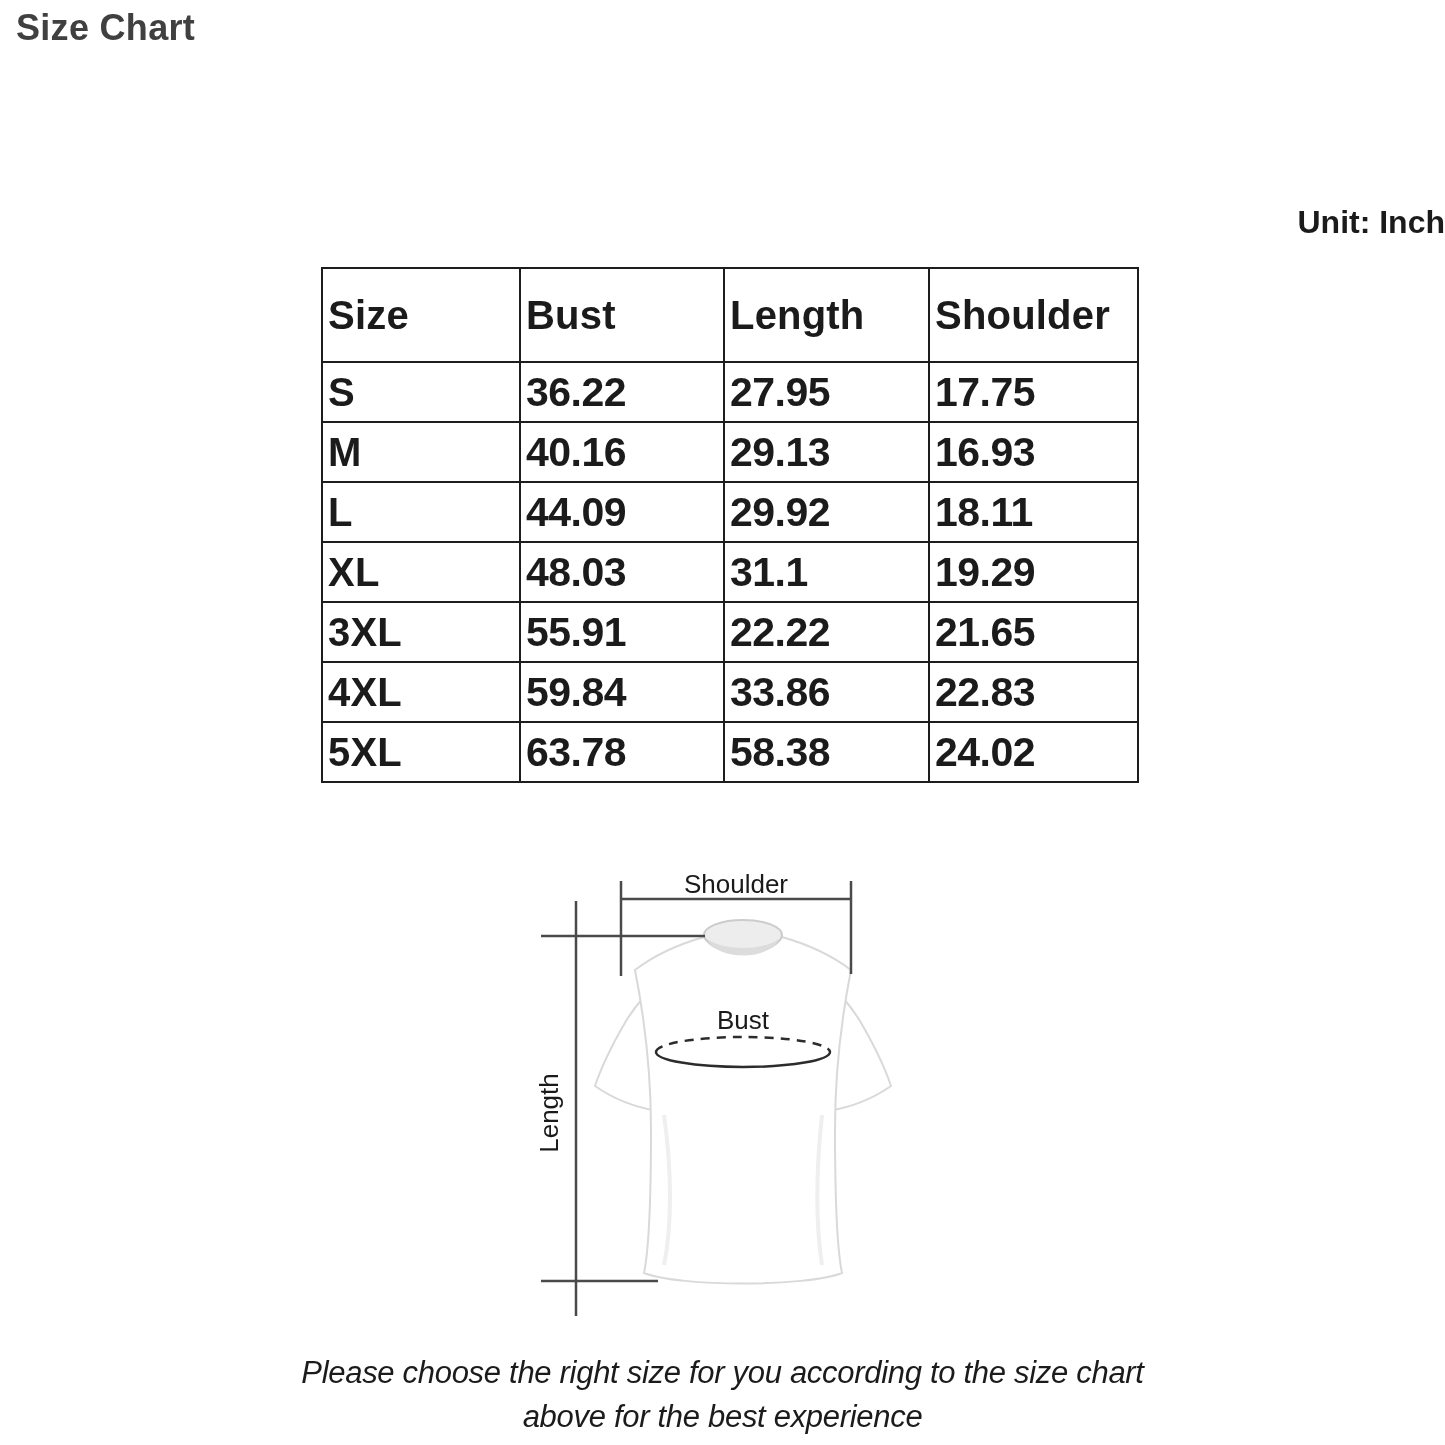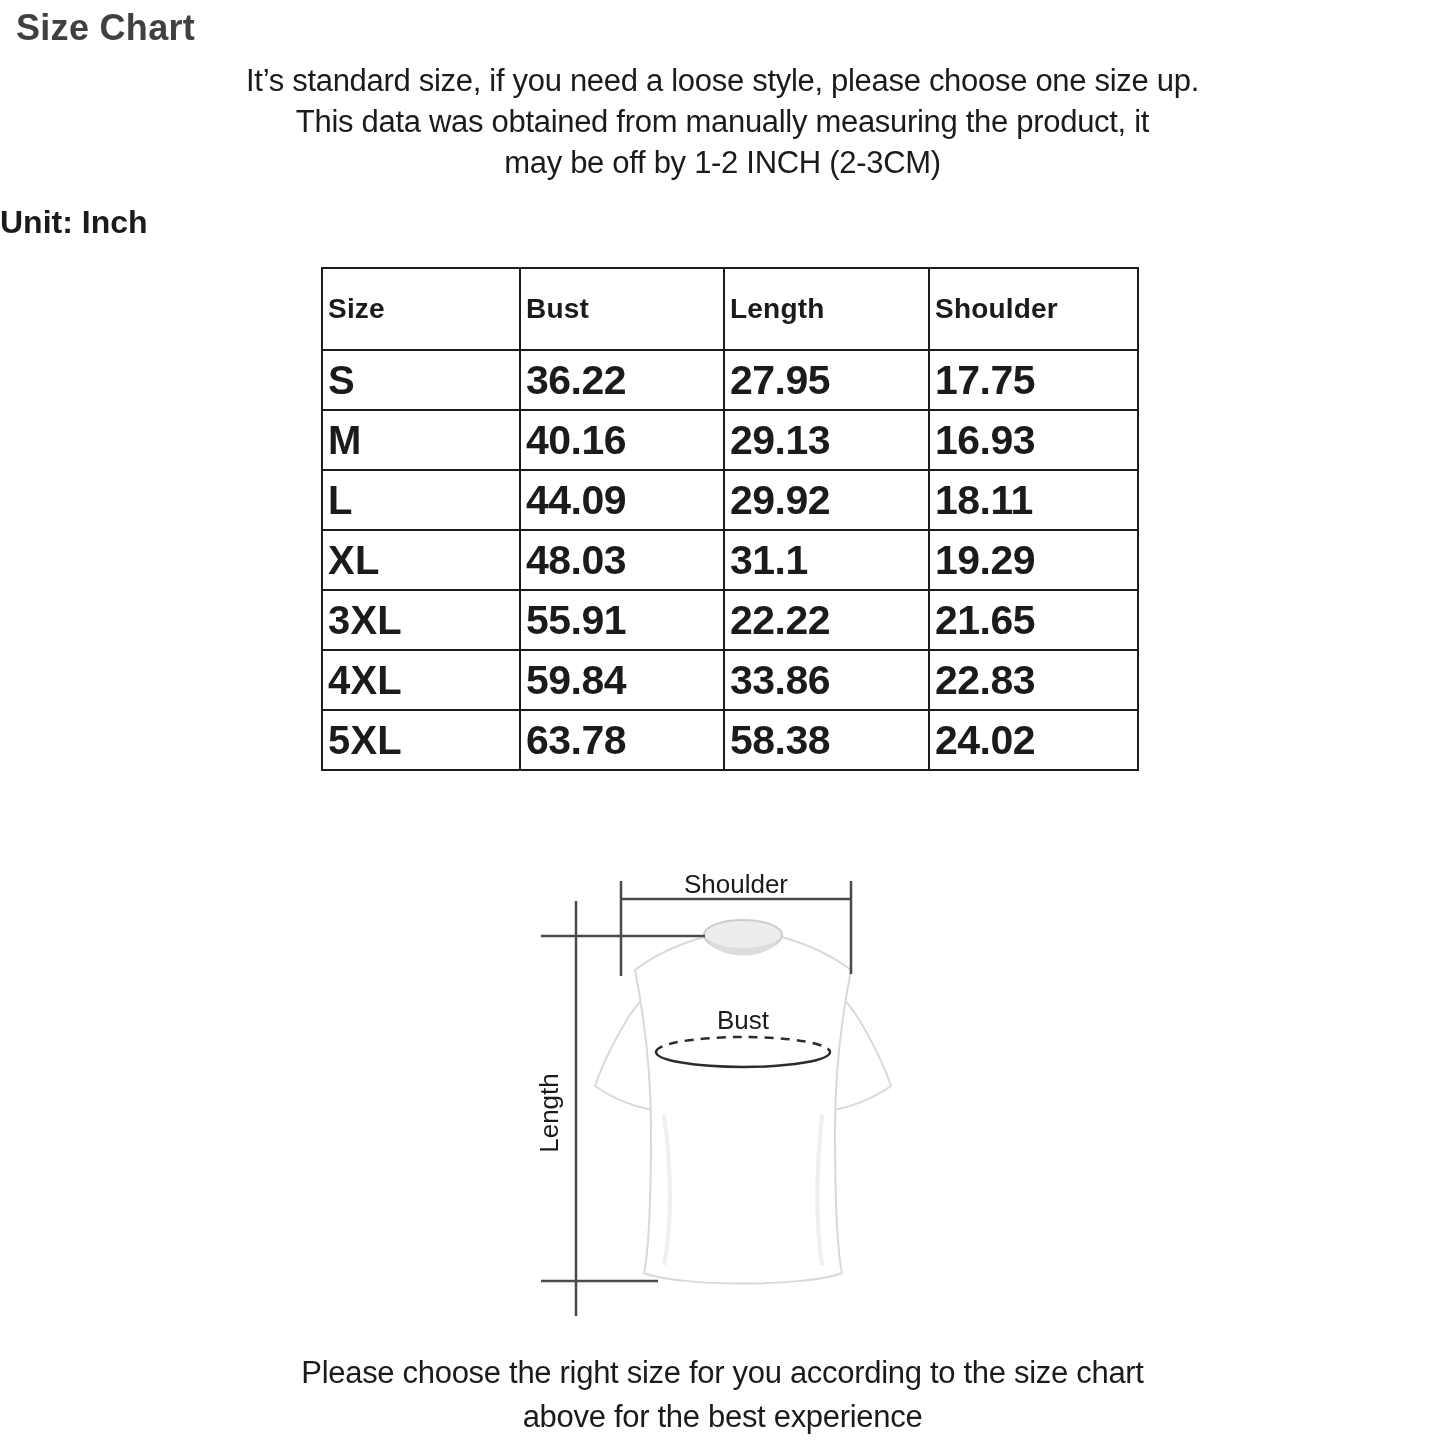--- a/index.html
+++ b/index.html
@@ -10,55 +10,50 @@
   }
   .page-title {
     position:absolute; top:7px; left:16px; width:100%; text-align:left;
     font-size:36px; font-weight:800; letter-spacing:0.3px; color:#404040;
   }
   .desc {
     position:absolute; top:60px; left:0; width:100%; text-align:center;
     font-size:31px; line-height:41px; font-weight:400; letter-spacing:-0.3px;
   }
   .unit {
-    position:absolute; top:204px; left:0; width:100%; text-align:left;
+    position:absolute; top:204px; left:0; width:100%; text-align:right;
     font-size:32px; font-weight:700;
   }
   table.size-table {
     position:absolute; top:267px; left:321px;
     border-collapse:collapse; table-layout:fixed;
   }
   .size-table th, .size-table td {
     border:2px solid #1d1d1d; text-align:left; vertical-align:middle;
     padding:0 0 0 5px; overflow:hidden; white-space:nowrap;
   }
-  .size-table th { height:82px; font-size:28px; font-weight:800; letter-spacing:0.2px;margin-top:32px; }
+  .size-table th { height:94px; font-size:40px; font-weight:800; letter-spacing:0.2px;margin-top:32px; }
   .size-table td { height:60px; font-size:41px; font-weight:700; letter-spacing:-0.5px; }
   .size-table td.size-col { font-weight:800; font-size:40px; letter-spacing:0.2px; }
   .col-size { width:198px; } .col-bust { width:204px; }
   .col-length { width:205px; } .col-shoulder { width:209px; }
   .diagram { position:absolute; top:871px; left:518px; width:458px; height:464px; }
   .footer {
     position:absolute; top:1351px; left:0; width:100%; text-align:center;
-    font-size:31px; line-height:44px; font-weight:400; letter-spacing:-0.3px;
+    font-size:31px; line-height:44px; font-weight:400; letter-spacing:-0.3px;font-style:italic;
   }
   .svg-label { font-family:"Liberation Sans", sans-serif; font-size:26px; fill:#1a1a1a; }
 </style>
 </head>
 <body>
 
 <div class="canvas">
 
   <div class="page-title">Size Chart</div>
 
-  <div class="desc">
-    <div>It’s standard size, if you need a loose style, please choose one size up.</div>
-    <div>This data was obtained from manually measuring the product, it</div>
-    <div>may be off by 1-2 INCH (2-3CM)</div>
-  </div>
 
   <div class="unit">Unit: Inch</div>
 
   <table class="size-table">
     <colgroup>
       <col class="col-size">
         <col class="col-bust">
         <col class="col-length">
         <col class="col-shoulder">
     </colgroup>

